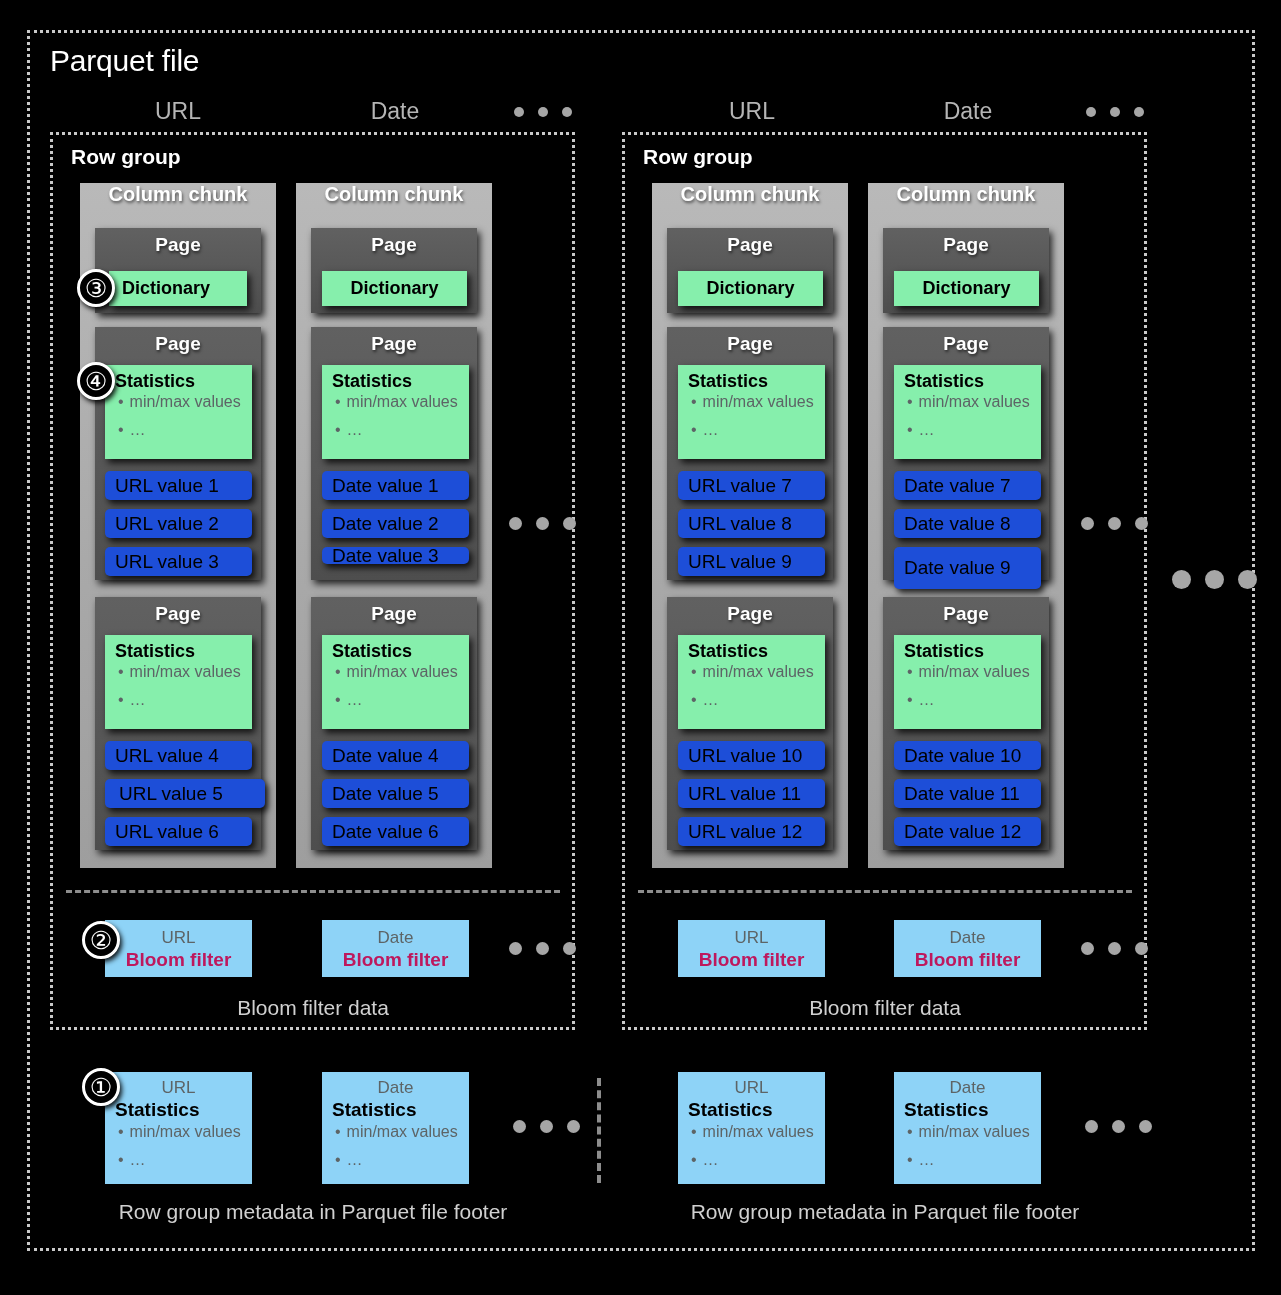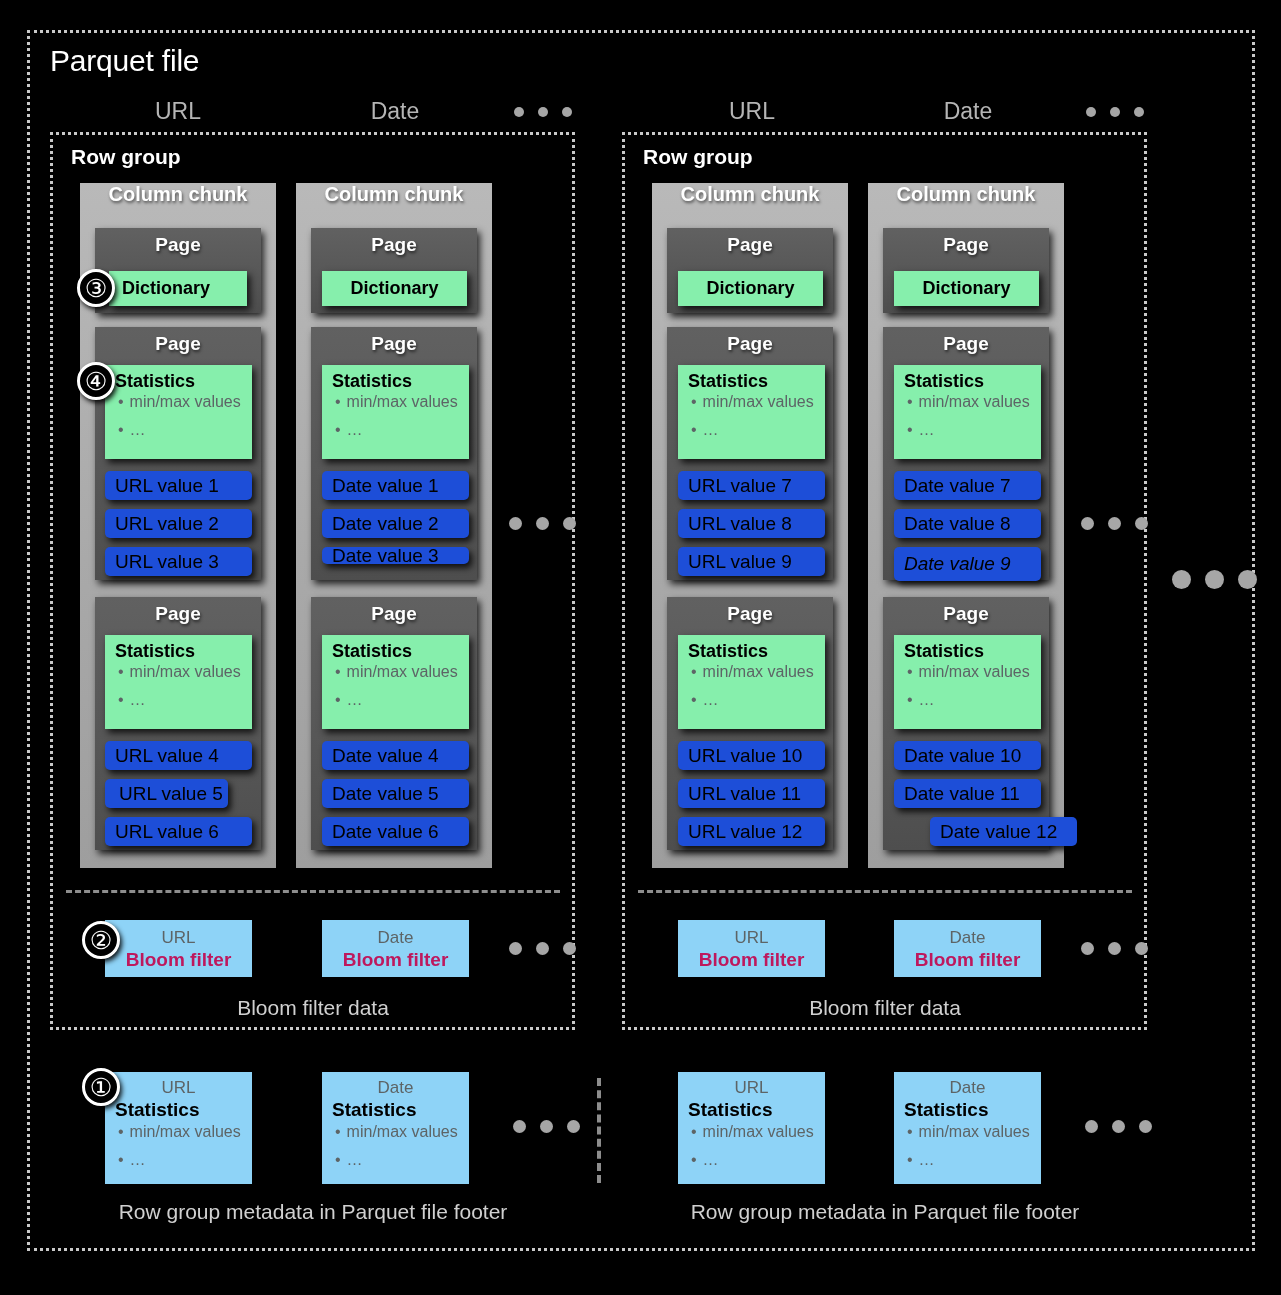--- a/index.html
+++ b/index.html
@@ -191,21 +191,21 @@
       <span class="bl">•</span>
       <span>min/max values</span>
     </div>
     <div class="stats-li second">
       <span class="bl">•</span>
       <span>…</span>
     </div>
   </div>
 </div>
 <div class="abs yellow" style="left:105px;top:741px;width:147px;height:29px;">URL value 4</div>
-<div class="abs yellow" style="left:105px;top:779px;width:123px;height:29px;padding-left:14px;">URL value 5</div>
+<div class="abs yellow" style="left:105px;top:779px;width:160px;height:29px;padding-left:14px;">URL value 5</div>
 <div class="abs yellow" style="left:105px;top:817px;width:147px;height:29px;">URL value 6</div>
 
 <div class="abs colchunk" style="left:296px;top:183px;width:196px;height:685px;">
   <div class="colchunk-label">Column chunk</div>
 </div>
 <div class="abs page" style="left:311px;top:228px;width:166px;height:85px;">
   <div class="page-label">Page</div>
 </div>
 <div class="abs blue dict" style="left:322px;top:271px;width:145px;height:35px;justify-content:center;padding-left:0;">Dictionary</div>
 <div class="abs page" style="left:311px;top:327px;width:166px;height:253px;">
@@ -374,40 +374,40 @@
       <span>min/max values</span>
     </div>
     <div class="stats-li second">
       <span class="bl">•</span>
       <span>…</span>
     </div>
   </div>
 </div>
 <div class="abs yellow" style="left:894px;top:471px;width:147px;height:29px;">Date value 7</div>
 <div class="abs yellow" style="left:894px;top:509px;width:147px;height:29px;">Date value 8</div>
-<div class="abs yellow" style="left:894px;top:547px;width:147px;height:34px;font-style:italic;">Date value 9</div>
+<div class="abs yellow" style="left:894px;top:547px;width:147px;height:42px;">Date value 9</div>
 <div class="abs page" style="left:883px;top:597px;width:166px;height:253px;">
   <div class="page-label">Page</div>
 </div>
 <div class="abs blue stats" style="left:894px;top:635px;width:147px;height:94px;">
   <div class="stats-title">Statistics</div>
   <div class="stats-bullets">
     <div class="stats-li">
       <span class="bl">•</span>
       <span>min/max values</span>
     </div>
     <div class="stats-li second">
       <span class="bl">•</span>
       <span>…</span>
     </div>
   </div>
 </div>
 <div class="abs yellow" style="left:894px;top:741px;width:147px;height:29px;">Date value 10</div>
 <div class="abs yellow" style="left:894px;top:779px;width:147px;height:29px;">Date value 11</div>
-<div class="abs yellow" style="left:894px;top:817px;width:147px;height:29px;margin-left:36px;">Date value 12</div>
+<div class="abs yellow" style="left:894px;top:817px;width:147px;height:29px;">Date value 12</div>
 
 <div class="abs dots md" style="left:1081px;top:517px;">
   <span></span>
     <span></span>
     <span></span>
 </div>
 
 <div class="abs bloom-sep" style="left:638px;top:890px;width:494px;height:0;"></div>
 <div class="abs bloomchip" style="left:678px;top:920px;width:147px;height:57px;">
   <div class="light">URL</div>

